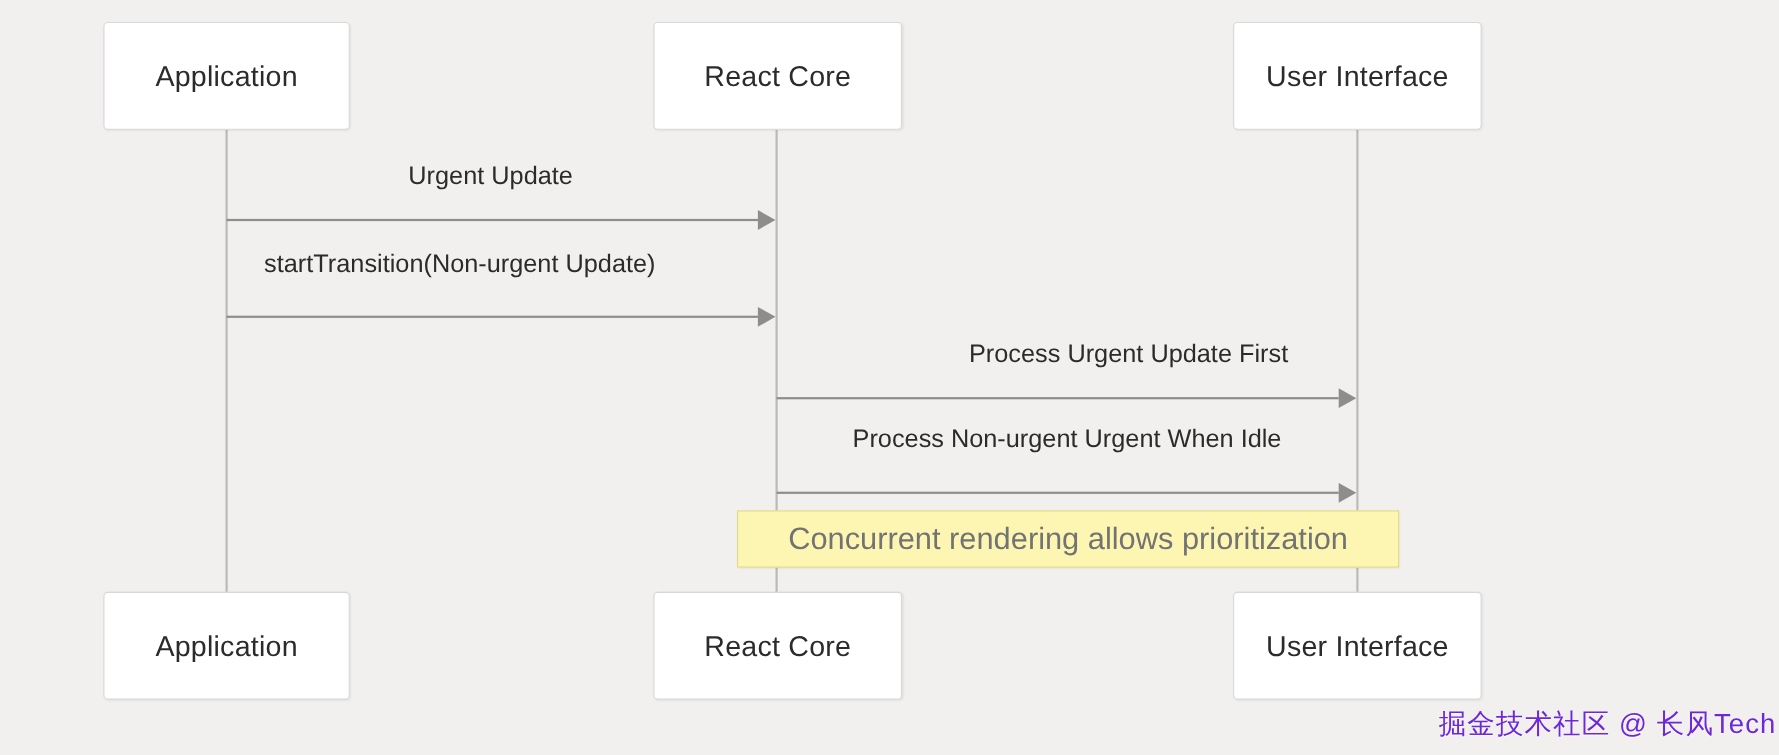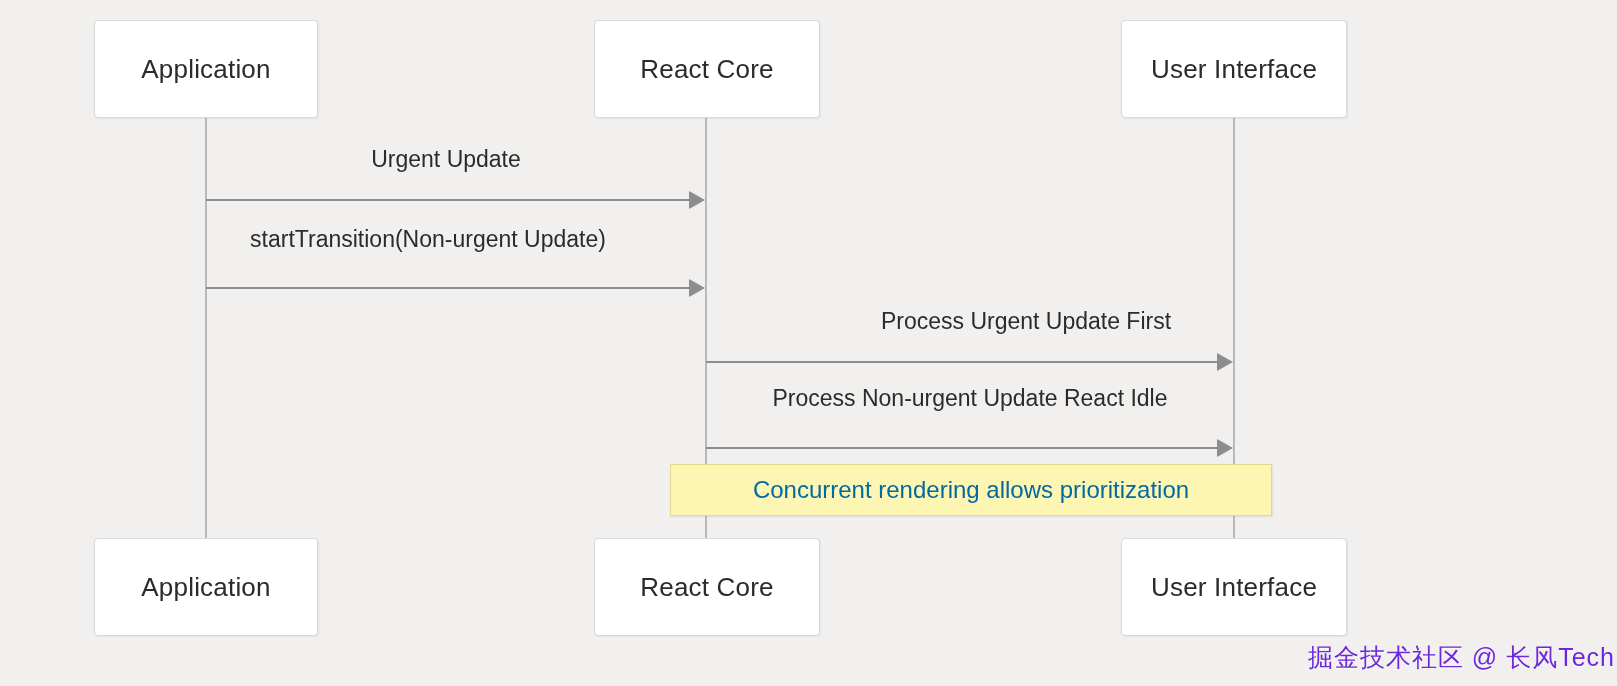--- a/index.html
+++ b/index.html
@@ -81,22 +81,22 @@
     position: absolute;
     background: #fdf6b2;
     border: 1px solid #e0d98a;
     box-sizing: border-box;
     display: flex;
     align-items: center;
     justify-content: center;
     box-shadow: 1px 1px 2px rgba(0,0,0,0.08);
   }
   .note-text {
-    font-size: 24px;
-    color: #0369a1;
+    font-size: 28px;
+    color: #737373;
     font-family: "Liberation Sans", sans-serif;
     white-space: nowrap;
   }
 
   
   .watermark {
     position: absolute;
     right: 14px;
     bottom: 12px;
     font-size: 25px;
@@ -126,31 +126,31 @@
 
   <div class="participant-box" style="left:1121px; top:20px; width:226px; height:98px;">
     <span class="participant-label">User Interface</span>
   </div>
 
   <div class="message-label" style="left:206px; top:146px; width:480px;">Urgent Update</div>
   <div class="message" style="left:206px; top:199px; width:483px;">
     <div class="arrow-head" style="left:483px;"></div>
   </div>
 
-  <div class="message-label" style="left:206px; top:226px; width:444px;">startTransition(Non-urgent Update)</div>
+  <div class="message-label" style="left:196px; top:226px; width:444px;">startTransition(Non-urgent Update)</div>
   <div class="message" style="left:206px; top:287px; width:483px;">
     <div class="arrow-head" style="left:483px;"></div>
   </div>
 
   <div class="message-label" style="left:706px; top:308px; width:640px;">Process Urgent Update First</div>
   <div class="message" style="left:706px; top:361px; width:511px;">
     <div class="arrow-head" style="left:511px;"></div>
   </div>
 
-  <div class="message-label" style="left:706px; top:385px; width:528px;">Process Non-urgent Update React Idle</div>
+  <div class="message-label" style="left:706px; top:385px; width:528px;">Process Non-urgent Urgent When Idle</div>
   <div class="message" style="left:706px; top:447px; width:511px;">
     <div class="arrow-head" style="left:511px;"></div>
   </div>
 
   <div class="note-box" style="left:670px; top:464px; width:602px; height:52px;">
     <span class="note-text">Concurrent rendering allows prioritization</span>
   </div>
 
   <div class="participant-box" style="left:94px; top:538px; width:224px; height:98px;">
     <span class="participant-label">Application</span>

